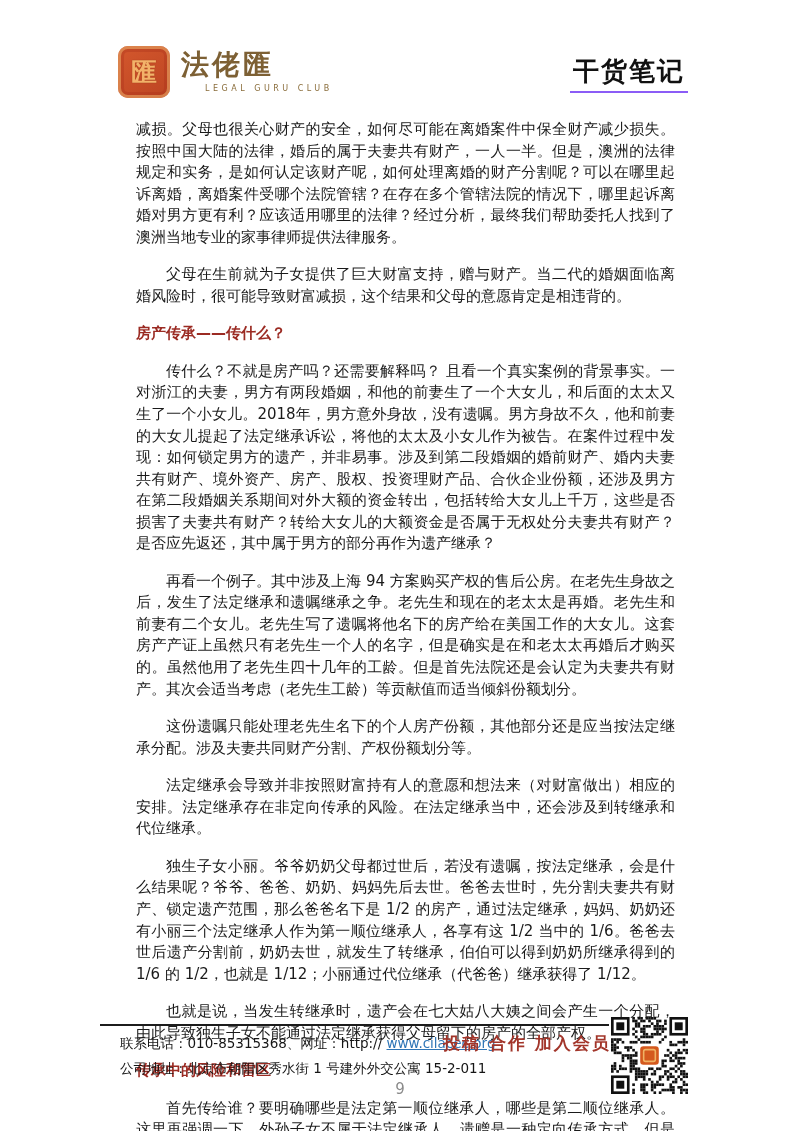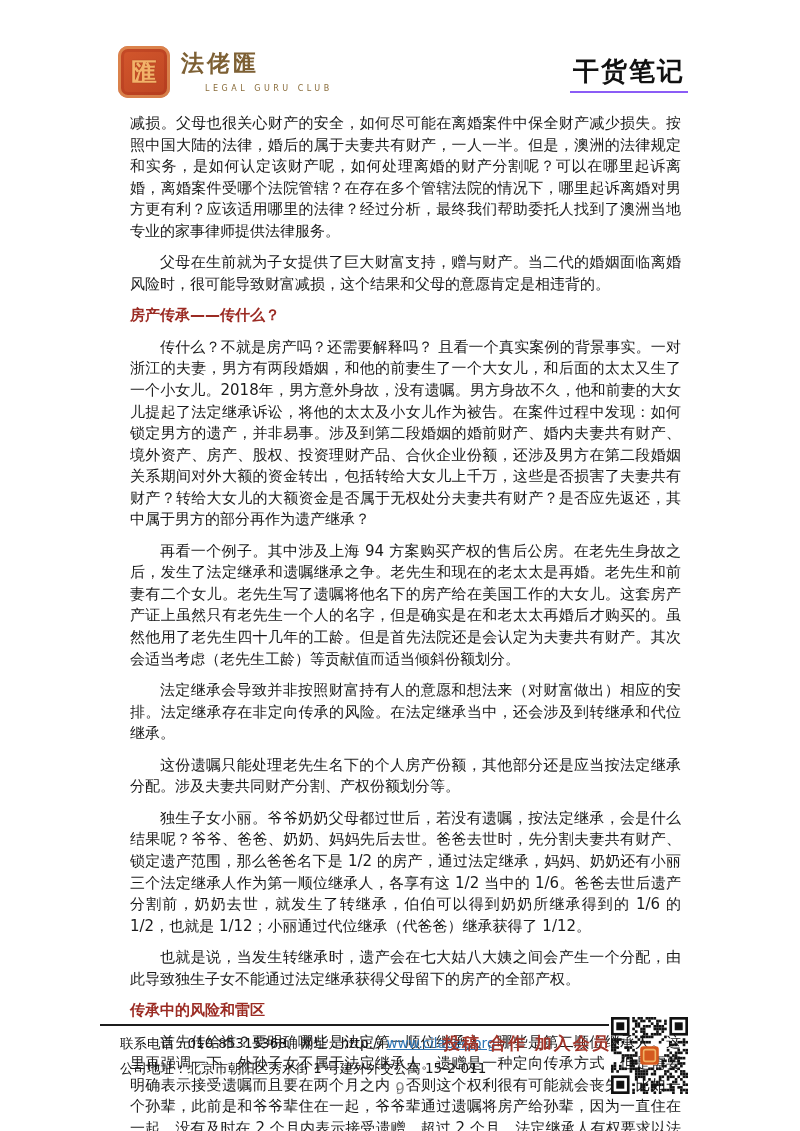--- a/index.html
+++ b/index.html
@@ -17,36 +17,36 @@
     background:linear-gradient(145deg,#d4582d,#bc4422);
     box-shadow:inset 0 0 0 3px rgba(240,180,110,.55), inset 0 0 0 6px rgba(170,50,25,.35);
     display:flex; align-items:center; justify-content:center;
   }
   .logo-seal span {
     color:#f3b269; font-family:"DejaVu Serif","Liberation Serif",serif;
     font-size:26px; font-weight:700; line-height:1; text-shadow:0 0 1px #8d2d12;
   }
   .logo-text { margin-left:11px; padding-top:4px; }
   .logo-cn {
-    font-family:Liberation Mono, monospace;
-    font-size:23px; line-height:30px; font-weight:700; color:#7d6034; letter-spacing:3px;
+    font-family:Liberation Serif, serif;
+    font-size:28px; line-height:30px; font-weight:700; color:#7d6034; letter-spacing:3px;
   }
   .logo-en { font-size:8px; letter-spacing:3.5px; color:#8a6d3b; margin-top:4px;padding-left:24px; }
   .page-tag {
     position:absolute; right:112px; top:54px;
     font-family:"DejaVu Serif","Liberation Serif",serif;
     font-size:26px; font-weight:700; color:#111;
     border-bottom:2px solid #8b5cf6; padding:0 3px 2px;
     letter-spacing:2px;
   }
 
   
   .body-content { position:absolute; left:120px; top:103px; width:571px; }
   .body-content p, .body-content h3 {
-    margin:10px; font-size:15px; line-height:21.55px; text-align:justify;
+    margin:16px; font-size:15px; line-height:21.55px; text-align:justify;
   }
   .para.indent { text-indent:2em; }
   .section-heading { color:var(--heading-red,#9b2b23); font-weight:700; text-align:left; }
 
   
   .footer-rule { position:absolute; left:100px; top:1024px; width:509px; border-top:2px solid #1c1c1c; }
   .footer-contacts { position:absolute; left:120px; top:1031px; font-size:13.5px; line-height:25px; color:#151515; }
   .footer-link { color:var(--link-blue,#2e75b6); text-decoration:underline; }
   .footer-cta {
     position:absolute; left:443px; top:1032px;
@@ -71,22 +71,22 @@
     </div>
   </div>
   <div class="page-tag">干货笔记</div>
 
   <div class="body-content">
       <p class="para">减损。父母也很关心财产的安全，如何尽可能在离婚案件中保全财产减少损失。按照中国大陆的法律，婚后的属于夫妻共有财产，一人一半。但是，澳洲的法律规定和实务，是如何认定该财产呢，如何处理离婚的财产分割呢？可以在哪里起诉离婚，离婚案件受哪个法院管辖？在存在多个管辖法院的情况下，哪里起诉离婚对男方更有利？应该适用哪里的法律？经过分析，最终我们帮助委托人找到了澳洲当地专业的家事律师提供法律服务。</p>
       <p class="para indent">父母在生前就为子女提供了巨大财富支持，赠与财产。当二代的婚姻面临离婚风险时，很可能导致财富减损，这个结果和父母的意愿肯定是相违背的。</p>
       <h3 class="section-heading">房产传承——传什么？</h3>
       <p class="para indent">传什么？不就是房产吗？还需要解释吗？ 且看一个真实案例的背景事实。一对浙江的夫妻，男方有两段婚姻，和他的前妻生了一个大女儿，和后面的太太又生了一个小女儿。2018年，男方意外身故，没有遗嘱。男方身故不久，他和前妻的大女儿提起了法定继承诉讼，将他的太太及小女儿作为被告。在案件过程中发现：如何锁定男方的遗产，并非易事。涉及到第二段婚姻的婚前财产、婚内夫妻共有财产、境外资产、房产、股权、投资理财产品、合伙企业份额，还涉及男方在第二段婚姻关系期间对外大额的资金转出，包括转给大女儿上千万，这些是否损害了夫妻共有财产？转给大女儿的大额资金是否属于无权处分夫妻共有财产？是否应先返还，其中属于男方的部分再作为遗产继承？</p>
       <p class="para indent">再看一个例子。其中涉及上海 94 方案购买产权的售后公房。在老先生身故之后，发生了法定继承和遗嘱继承之争。老先生和现在的老太太是再婚。老先生和前妻有二个女儿。老先生写了遗嘱将他名下的房产给在美国工作的大女儿。这套房产产证上虽然只有老先生一个人的名字，但是确实是在和老太太再婚后才购买的。虽然他用了老先生四十几年的工龄。但是首先法院还是会认定为夫妻共有财产。其次会适当考虑（老先生工龄）等贡献值而适当倾斜份额划分。</p>
+      <p class="para indent">这份遗嘱只能处理老先生名下的个人房产份额，其他部分还是应当按法定继承分配。涉及夫妻共同财产分割、产权份额划分等。</p>
       <p class="para indent">法定继承会导致并非按照财富持有人的意愿和想法来（对财富做出）相应的安排。法定继承存在非定向传承的风险。在法定继承当中，还会涉及到转继承和代位继承。</p>
-      <p class="para indent">这份遗嘱只能处理老先生名下的个人房产份额，其他部分还是应当按法定继承分配。涉及夫妻共同财产分割、产权份额划分等。</p>
       <p class="para indent">独生子女小丽。爷爷奶奶父母都过世后，若没有遗嘱，按法定继承，会是什么结果呢？爷爷、爸爸、奶奶、妈妈先后去世。爸爸去世时，先分割夫妻共有财产、锁定遗产范围，那么爸爸名下是 1/2 的房产，通过法定继承，妈妈、奶奶还有小丽三个法定继承人作为第一顺位继承人，各享有这 1/2 当中的 1/6。爸爸去世后遗产分割前，奶奶去世，就发生了转继承，伯伯可以得到奶奶所继承得到的 1/6 的 1/2，也就是 1/12；小丽通过代位继承（代爸爸）继承获得了 1/12。</p>
       <p class="para indent">也就是说，当发生转继承时，遗产会在七大姑八大姨之间会产生一个分配，由此导致独生子女不能通过法定继承获得父母留下的房产的全部产权。</p>
       <h3 class="section-heading">传承中的风险和雷区</h3>
       <p class="para indent">首先传给谁？要明确哪些是法定第一顺位继承人，哪些是第二顺位继承人。这里再强调一下，外孙子女不属于法定继承人。遗赠是一种定向传承方式，但是需要明确表示接受遗嘱而且要在两个月之内，否则这个权利很有可能就会丧失。比如一个孙辈，此前是和爷爷辈住在一起，爷爷辈通过遗嘱将房产给孙辈，因为一直住在一起，没有及时在 2 个月内表示接受遗赠。超过 2 个月，法定继承人有权要求以法定继承方式分割遗产。</p>
       <p class="para indent">这是传给谁要注意的一个方面，同时还要注意到非婚生子女的继承权。</p>
       <p class="para indent">再有就是传什么？我们刚才的例子里面也提到，有一个案子涉及到澳洲的土地。对于境外房地产，境外法域有不同的夫妻财产所有制度。比如，香港就是夫妻分别财产所有制。</p>
     </div>
 
   <div class="footer-rule"></div>
   <div class="footer-contacts">

